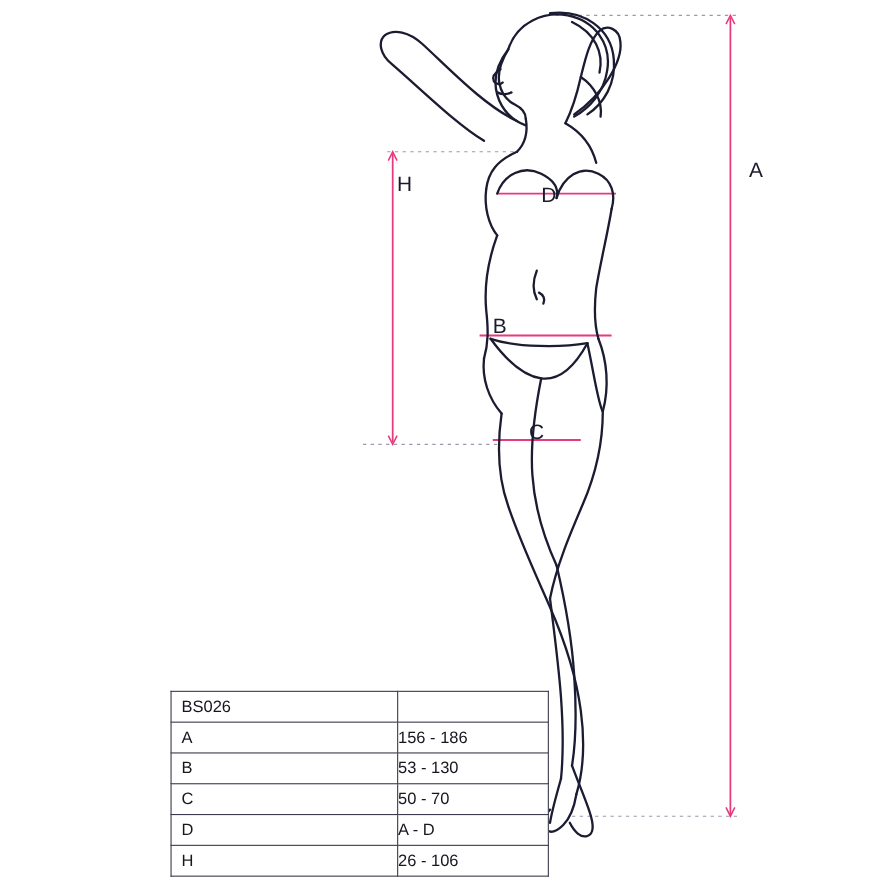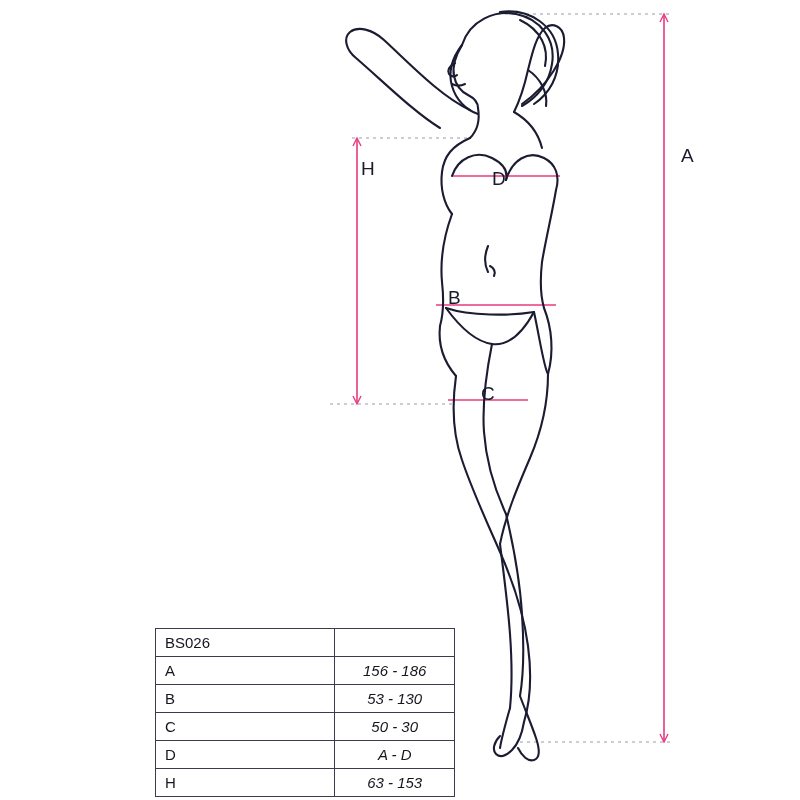--- a/index.html
+++ b/index.html
@@ -34,21 +34,21 @@
     color: #1a1a2e;
     font-weight: 400;
     line-height: 1;
     white-space: nowrap;
   }
   
   .size-table {
     position: absolute;
     left: 155px;
     top: 628px;
-    width: 300px;
+    width: 344px;
     border-collapse: collapse;
     background: #ffffff;
   }
   .size-table td {
     border: 1px solid #3b3b4d;
     height: 27px;
     font-size: 15px;
     color: #16161f;
     font-family: "Liberation Sans", sans-serif;
     padding: 0;
@@ -57,23 +57,22 @@
     padding-left: 9px;
     width: 60%;
     text-align: left;
   }
   .size-table td.label-cell {
     padding-left: 9px;
     width: 60%;
     text-align: left;
   }
   .size-table td.value-cell {
-    text-align: center;
+    text-align: left;
     width: 40%;
-    font-style: italic;
   }
 </style>
 </head>
 <body>
 
 <div id="stage">
 
   <svg class="figure-layer" viewBox="0 0 800 800" aria-hidden="true">
 
     <g stroke="#9a9aab" stroke-width="1" stroke-dasharray="3,4" fill="none">
@@ -180,26 +179,26 @@
       <tr>
         <td class="label-cell">A</td>
         <td class="value-cell">156 - 186</td>
       </tr>
       <tr>
         <td class="label-cell">B</td>
         <td class="value-cell">53 - 130</td>
       </tr>
       <tr>
         <td class="label-cell">C</td>
-        <td class="value-cell">50 - 30</td>
+        <td class="value-cell">50 - 70</td>
       </tr>
       <tr>
         <td class="label-cell">D</td>
         <td class="value-cell">A - D</td>
       </tr>
       <tr>
         <td class="label-cell">H</td>
-        <td class="value-cell">63 - 153</td>
+        <td class="value-cell">26 - 106</td>
       </tr>
     </tbody>
   </table>
 
 </div>
 
 </body></html>

